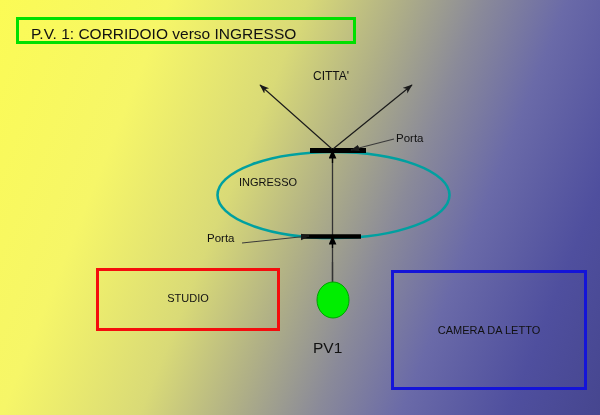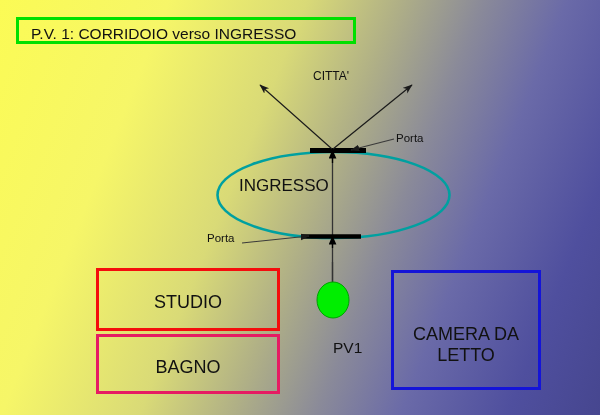--- a/index.html
+++ b/index.html
@@ -72,62 +72,61 @@
   #room-bagno {
     left: 96px;
     top: 334px;
     width: 184px;
     height: 60px;
     border: 3px solid #e61b63;
   }
   #room-camera {
     left: 391px;
     top: 270px;
-    width: 150px;
+    width: 196px;
     height: 120px;
     border: 3px solid #1414d8;
     padding-left: 46px;
   }
   .room-label {
     position: absolute;
     left: 0;
     right: 0;
     text-align: center;
-    font-size: 18px;
+    font-size: 11px;
     color: #111111;
   }
   #room-studio .room-label { top: 21px; }
   #room-bagno .room-label { top: 20px; }
   #room-camera .room-label { top: 51px; }
 
   #label-citta {
     left: 313px;
     top: 70px;
     font-size: 12px;
   }
   #label-ingresso {
     left: 239px;
     top: 177px;
-    font-size: 17px;
+    font-size: 11px;
   }
   #label-porta-top {
     left: 396px;
     top: 133px;
     font-size: 11.5px;
   }
   #label-porta-bottom {
     left: 207px;
     top: 233px;
     font-size: 11.5px;
   }
   #label-pv1 {
     left: 313px;
     top: 340px;
     font-size: 15.5px;
-    margin-left: 20px;
   }
 </style>
 </head>
 <body>
 
 <div id="canvas">
 
   <svg id="svg-layer" viewBox="0 0 600 415" xmlns="http://www.w3.org/2000/svg">
     <defs>
       <marker id="arrow-thin" markerWidth="9" markerHeight="9" refX="7.5" refY="3" orient="auto" markerUnits="strokeWidth">
@@ -164,23 +163,20 @@
   </svg>
 
   <div id="title-box">
     <div id="title-text">P.V. 1: CORRIDOIO verso INGRESSO</div>
   </div>
 
   <div id="room-studio" class="room-box">
     <div class="room-label">STUDIO</div>
   </div>
 
-  <div id="room-bagno" class="room-box">
-    <div class="room-label">BAGNO</div>
-  </div>
 
   <div id="room-camera" class="room-box">
     <div class="room-label">CAMERA DA LETTO</div>
   </div>
 
   <div class="txt" id="label-citta">CITTA'</div>
 
   <div class="txt" id="label-ingresso">INGRESSO</div>
 
   <div class="txt" id="label-porta-top">Porta</div>

